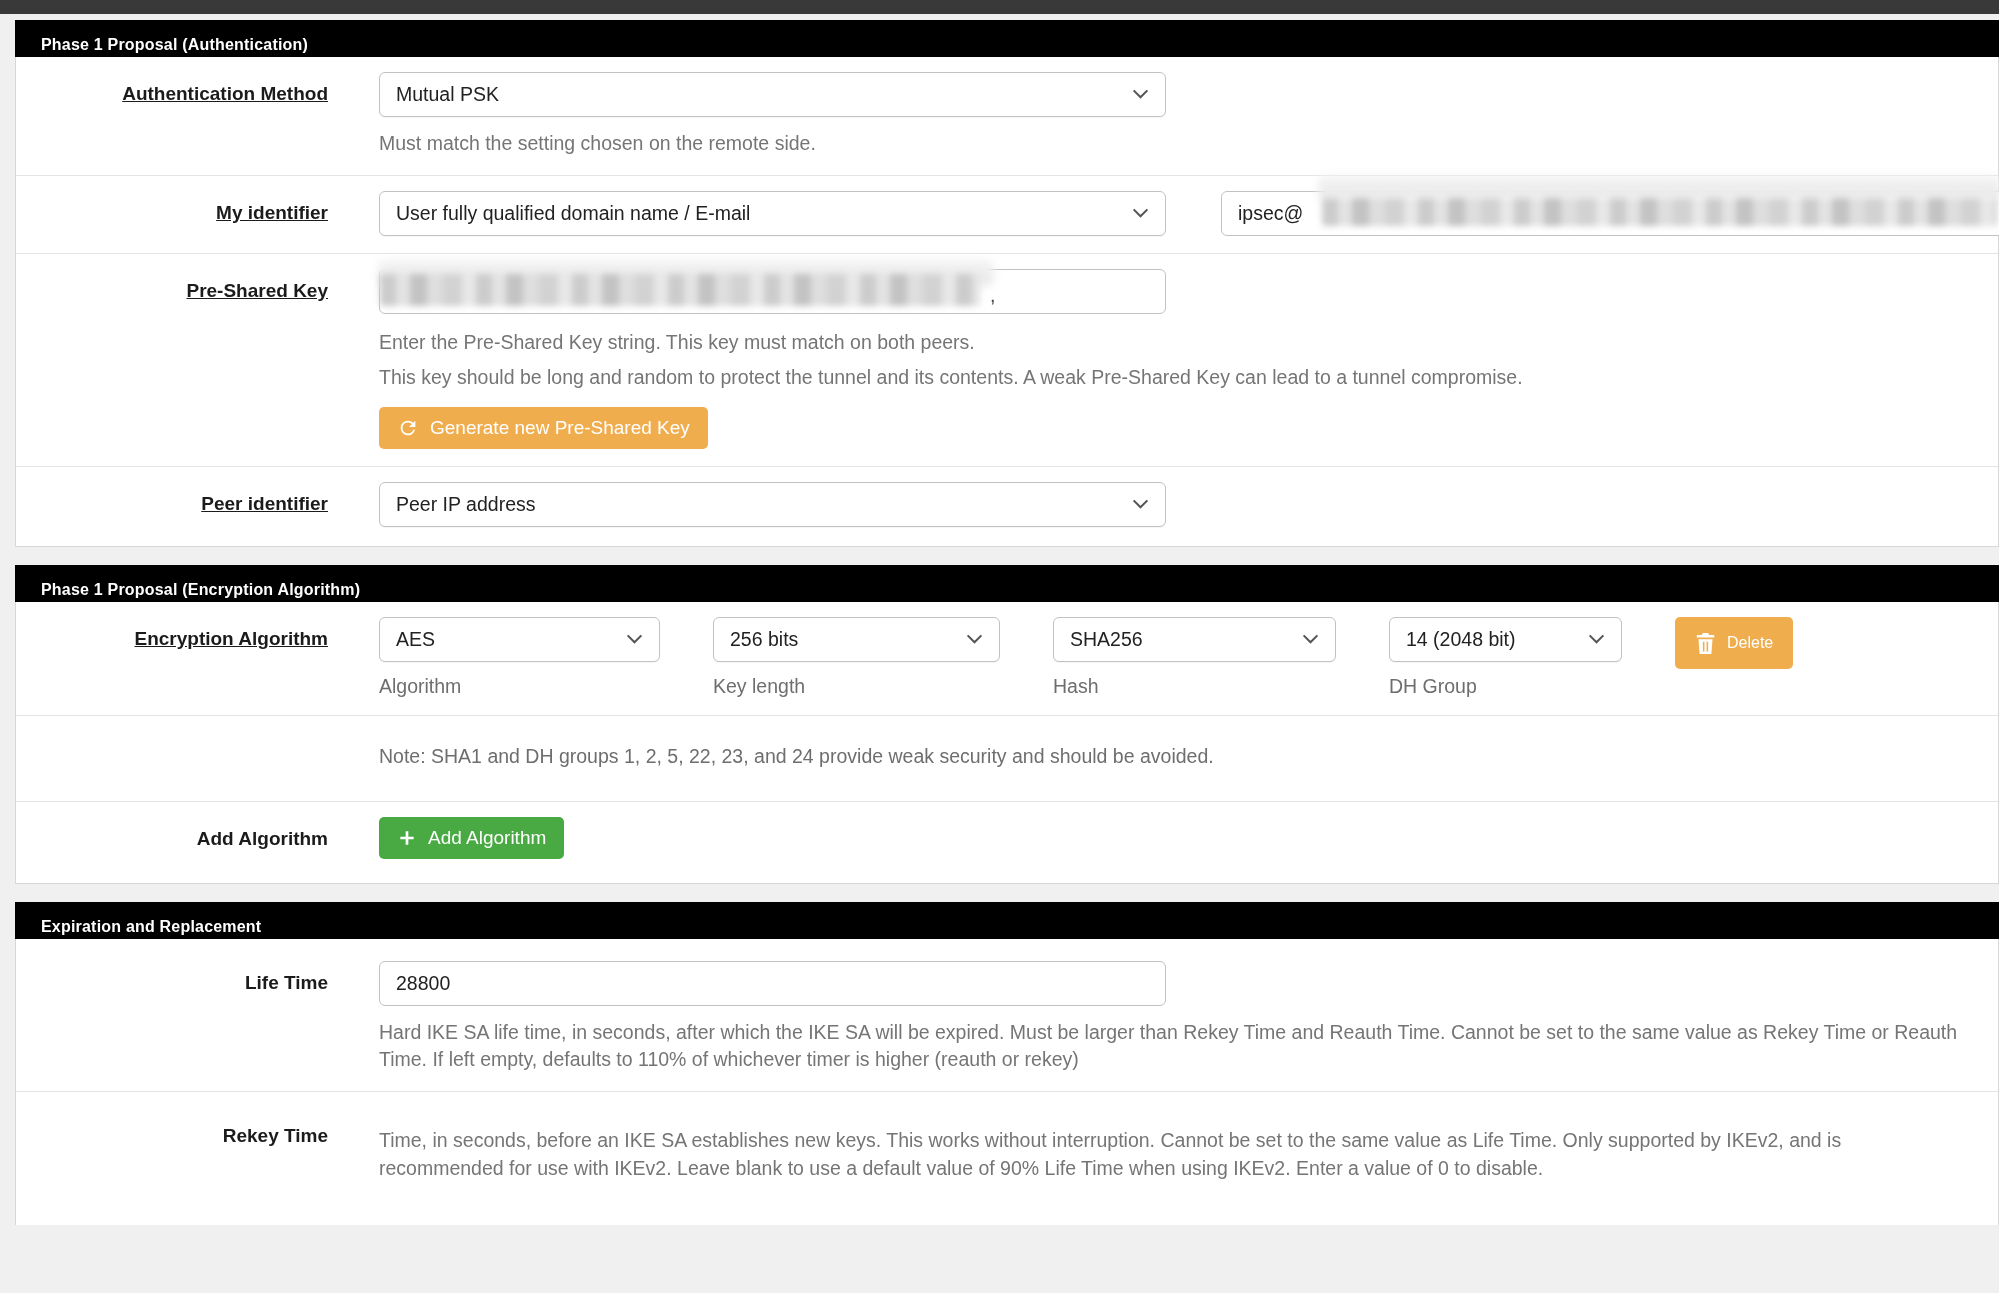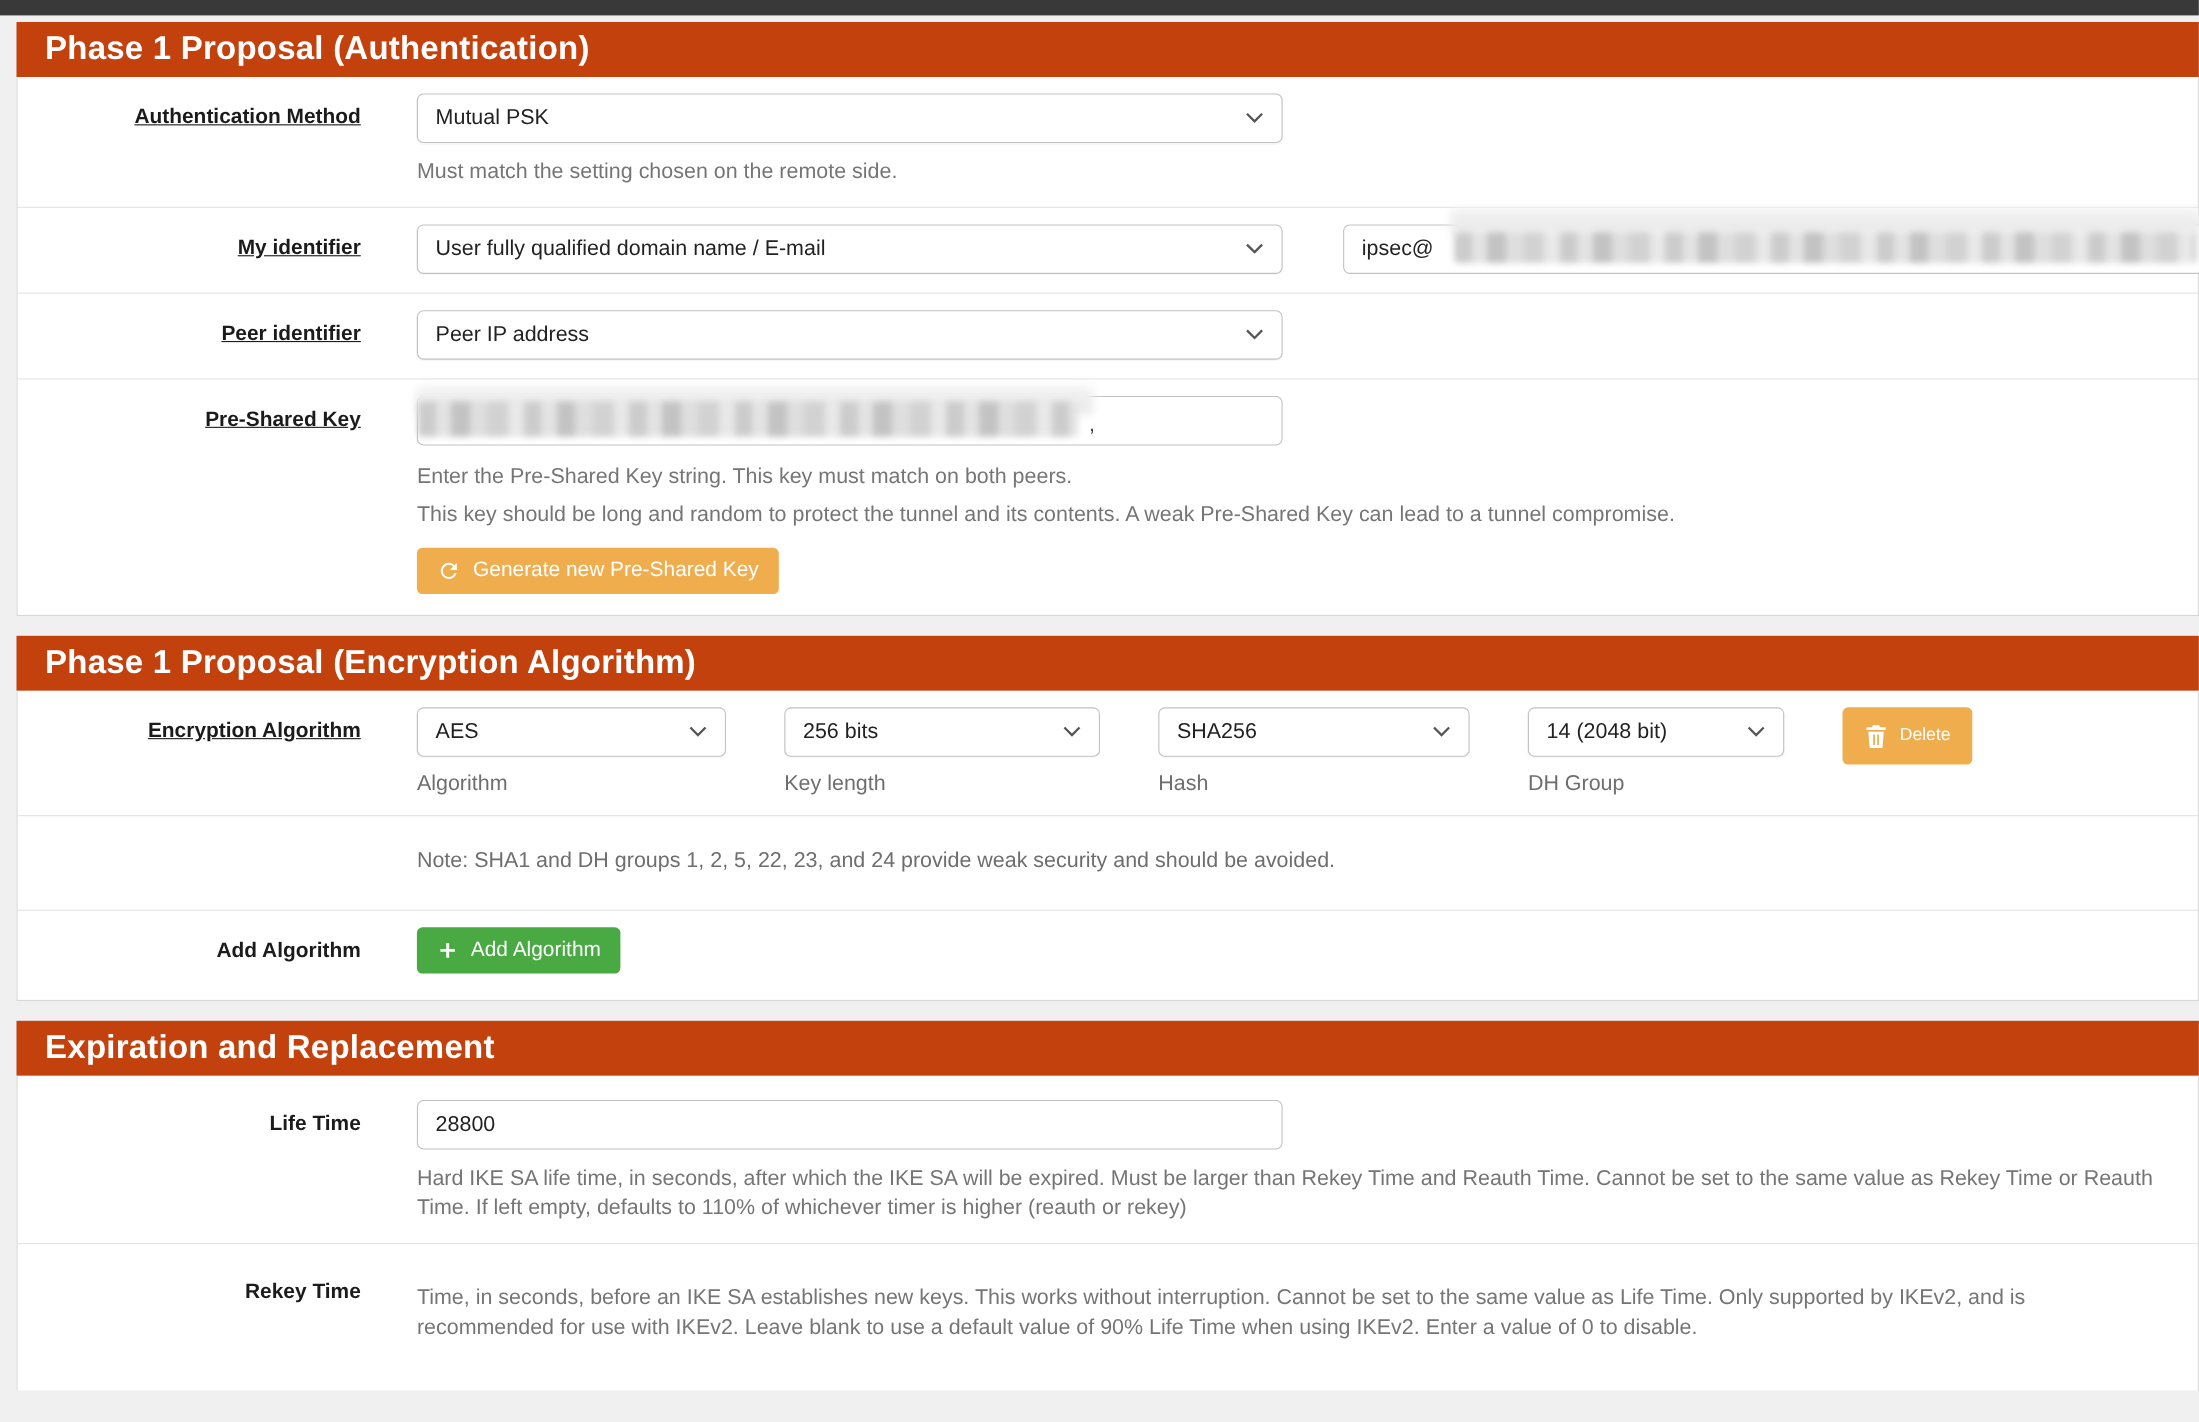--- a/index.html
+++ b/index.html
@@ -11,25 +11,25 @@
   }
   .topbar {
     height: 14px;
     background: #393939;
     margin-bottom: 6px;
   }
   .page { padding-left: 15px; }
 
   .panel { margin-bottom: 18px; }
   .panel-heading {
-    background: #c2410c;
+    background: #000000;
     color: #ffffff;
-    font-size: 30px;
+    font-size: 16px;
     font-weight: bold;
-    height: 50px;
+    height: 37px;
     line-height: 50px;
     padding: 0 26px;
     letter-spacing: 0.2px;
   }
   .panel-body {
     background: #ffffff;
     border: 1px solid #d7d7d7;
     border-top: none;
     padding: 0 0 2px 0;
   }
@@ -181,55 +181,55 @@
               <span>ipsec@</span>
               <span class="redact-soft"></span>
               <span class="redact"></span>
             </div>
           </div>
         </div>
       </div>
 
       <div class="form-row">
         <div class="col-label">
+          <span class="has-tip">Pre-Shared Key</span>
+        </div>
+        <div class="col-field">
+          <div class="control fake-input psk-input">
+            <span class="redact-soft"></span>
+            <span class="redact"></span>
+            <span class="psk-remnant">,</span>
+          </div>
+          <div class="help" style="margin-top:15px;">Enter the Pre-Shared Key string. This key must match on both peers.</div>
+          <div class="help" style="margin-top:8px;">This key should be long and random to protect the tunnel and its contents. A weak Pre-Shared Key can lead to a tunnel compromise.</div>
+          <div class="gen-btn">
+            <button class="btn btn-warning">
+              <span>
+                <svg width="22" height="22" viewBox="0 0 24 24">
+                    <path fill="#ffffff" d="M17.65 6.35A7.95 7.95 0 0 0 12 4a8 8 0 1 0 7.73 10h-2.08A6 6 0 1 1 12 6c1.66 0 3.14.69 4.22 1.78L13 11h7V4l-2.35 2.35z"></path>
+                  </svg>
+              </span>
+              <span>Generate new Pre-Shared Key</span>
+            </button>
+          </div>
+        </div>
+      </div>
+
+      <div class="form-row">
+        <div class="col-label">
           <span class="has-tip">Peer identifier</span>
         </div>
         <div class="col-field">
           <div class="control select">
             <span>Peer IP address</span>
             <span class="caret">
               <svg width="17" height="11" viewBox="0 0 12 8">
                   <path d="M1 1l5 5 5-5" stroke="#555" stroke-width="1.5" fill="none"></path>
                 </svg>
             </span>
-          </div>
-        </div>
-      </div>
-
-      <div class="form-row">
-        <div class="col-label">
-          <span class="has-tip">Pre-Shared Key</span>
-        </div>
-        <div class="col-field">
-          <div class="control fake-input psk-input">
-            <span class="redact-soft"></span>
-            <span class="redact"></span>
-            <span class="psk-remnant">,</span>
-          </div>
-          <div class="help" style="margin-top:15px;">Enter the Pre-Shared Key string. This key must match on both peers.</div>
-          <div class="help" style="margin-top:8px;">This key should be long and random to protect the tunnel and its contents. A weak Pre-Shared Key can lead to a tunnel compromise.</div>
-          <div class="gen-btn">
-            <button class="btn btn-warning">
-              <span>
-                <svg width="22" height="22" viewBox="0 0 24 24">
-                    <path fill="#ffffff" d="M17.65 6.35A7.95 7.95 0 0 0 12 4a8 8 0 1 0 7.73 10h-2.08A6 6 0 1 1 12 6c1.66 0 3.14.69 4.22 1.78L13 11h7V4l-2.35 2.35z"></path>
-                  </svg>
-              </span>
-              <span>Generate new Pre-Shared Key</span>
-            </button>
           </div>
         </div>
       </div>
 
     </div>
   </section>
 
   <section class="panel">
     <div class="panel-heading">Phase 1 Proposal (Encryption Algorithm)</div>
     <div class="panel-body">

